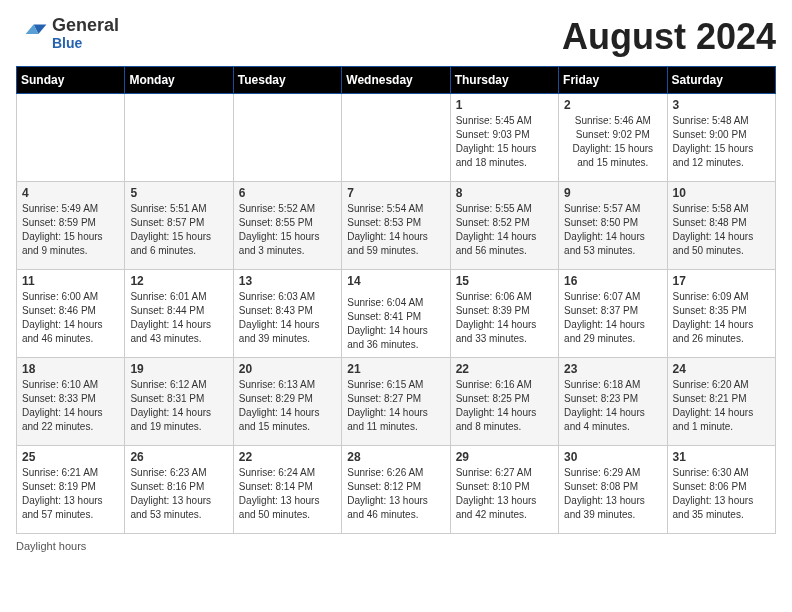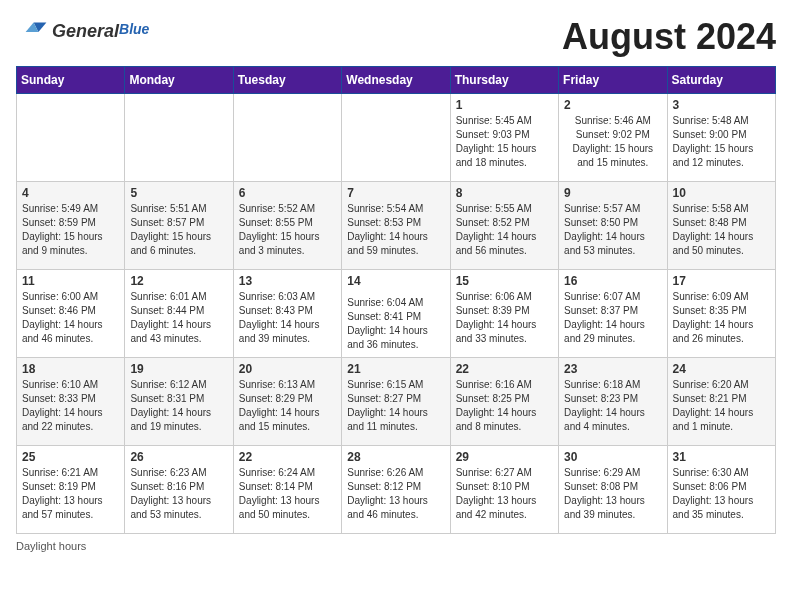--- a/index.html
+++ b/index.html
@@ -16,23 +16,22 @@
       align-items: flex-start;
       margin-bottom: 8px;
     }
     .logo {
       display: flex;
       align-items: center;
       gap: 4px;
     }
     .logo-text {
       display: flex;
-      flex-direction: row;
+      flex-direction: column;
       line-height: 1.1;
-      font-style: italic;
     }
     .logo-general {
       font-size: 18px;
       font-weight: bold;
       color: #333;
     }
     .logo-blue {
       font-size: 14px;
       font-weight: bold;
       color: #2563b0;
@@ -52,21 +51,21 @@
     .location {
       font-size: 16px;
       color: #444;
     }
     table {
       width: 100%;
       border-collapse: collapse;
       table-layout: fixed;
     }
     thead tr th {
-      background-color: #4c1d95;
+      background-color: #000000;
       color: #fff;
       font-size: 12px;
       font-weight: bold;
       padding: 6px 4px;
       border: 1px solid #1a4d99;
       text-align: left;
     }
     tbody tr td {
       border: 1px solid #ccc;
       vertical-align: top;

